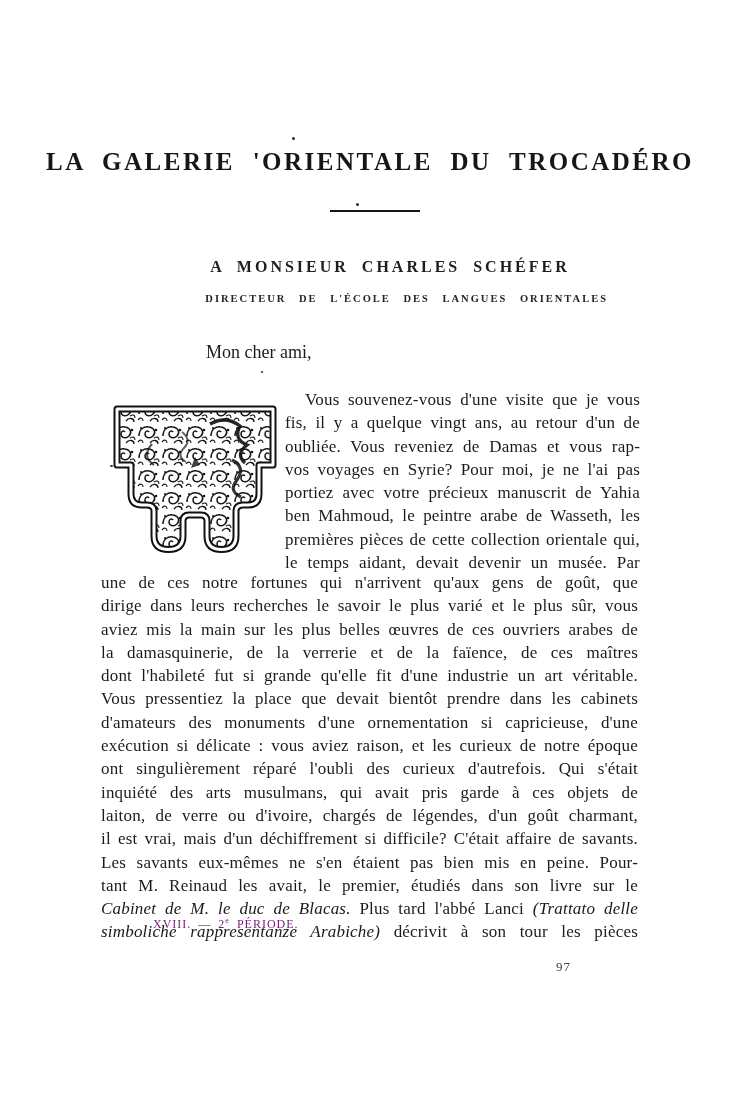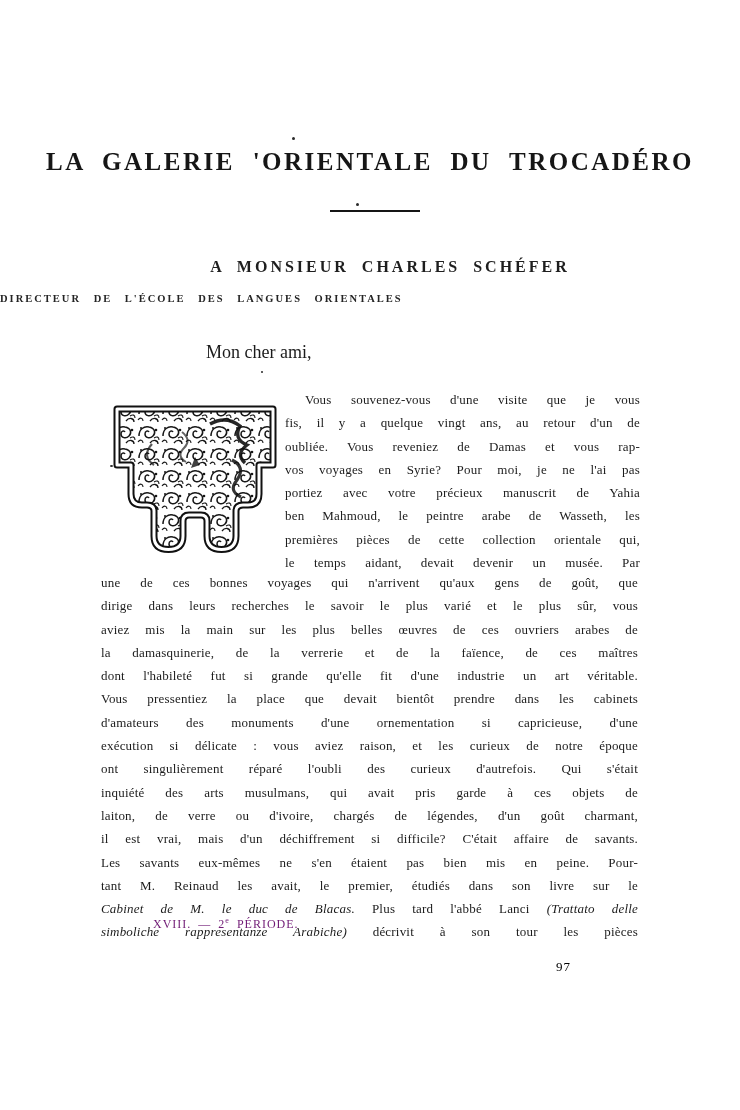--- a/index.html
+++ b/index.html
@@ -31,36 +31,36 @@
     text-align:center;
     font-size:16px;
     letter-spacing:3px;
     word-spacing:6px;
     font-weight:bold;
     color:#1e1e1e;
     padding-left:20px;
   }
   .subdedication{
     left:0;top:293px;width:608px;
-    text-align:left;
+    text-align:right;
     font-size:10.5px;
     letter-spacing:2px;
     word-spacing:8px;
     font-weight:bold;
     color:#242424;
   }
   .salutation{
     left:206px;top:342px;
     font-size:18px;
   }
   .ornament{
     left:112px;top:402px;
   }
   .col{
-    font-size:13px;
+    font-size:17px;
     line-height:23.3px;
     letter-spacing:0.2px;
     word-spacing:1.5px;
     color:#1b1b1b;
   }
   .tline{
     text-align:justify;
     text-align-last:justify;
     white-space:normal;
   }
@@ -72,21 +72,21 @@
     font-size:12px;
     letter-spacing:1px;
     word-spacing:3px;
     color:#701a75;
   }
   .footer-vol sup{font-size:8px;}
   .footer-page{
     left:556px;top:959px;
     font-size:13px;
     letter-spacing:1px;
-    color:#000000;
+    color:#404040;
   }
 </style>
 </head>
 <body>
 
 <div class="page">
 
   <div class="abs speck" style="left:292px;top:137px;width:3px;height:3px;"></div>
   <div class="abs speck" style="left:356px;top:203px;width:3px;height:3px;"></div>
   <div class="abs speck" style="left:261px;top:371px;width:2px;height:2px;"></div>
@@ -128,21 +128,21 @@
       <div class="tline"><span>fis, il y a quelque vingt ans, au retour d'un de</span></div>
       <div class="tline"><span>oubliée. Vous reveniez de Damas et vous rap-</span></div>
       <div class="tline"><span>vos voyages en Syrie? Pour moi, je ne l'ai pas</span></div>
       <div class="tline"><span>portiez avec votre précieux manuscrit de Yahia</span></div>
       <div class="tline"><span>ben Mahmoud, le peintre arabe de Wasseth, les</span></div>
       <div class="tline"><span>premières pièces de cette collection orientale qui,</span></div>
       <div class="tline"><span>le temps aidant, devait devenir un musée. Par</span></div>
     </div>
 
   <div id="full-col" class="abs col">
-      <div class="tline"><span>une de ces bonnes voyages qui n'arrivent qu'aux gens de goût, que</span></div>
+      <div class="tline"><span>une de ces notre fortunes qui n'arrivent qu'aux gens de goût, que</span></div>
       <div class="tline"><span>dirige dans leurs recherches le savoir le plus varié et le plus sûr, vous</span></div>
       <div class="tline"><span>aviez mis la main sur les plus belles œuvres de ces ouvriers arabes de</span></div>
       <div class="tline"><span>la damasquinerie, de la verrerie et de la faïence, de ces maîtres</span></div>
       <div class="tline"><span>dont l'habileté fut si grande qu'elle fit d'une industrie un art véritable.</span></div>
       <div class="tline"><span>Vous pressentiez la place que devait bientôt prendre dans les cabinets</span></div>
       <div class="tline"><span>d'amateurs des monuments d'une ornementation si capricieuse, d'une</span></div>
       <div class="tline"><span>exécution si délicate : vous aviez raison, et les curieux de notre époque</span></div>
       <div class="tline"><span>ont singulièrement réparé l'oubli des curieux d'autrefois. Qui s'était</span></div>
       <div class="tline"><span>inquiété des arts musulmans, qui avait pris garde à ces objets de</span></div>
       <div class="tline"><span>laiton, de verre ou d'ivoire, chargés de légendes, d'un goût charmant,</span></div>

